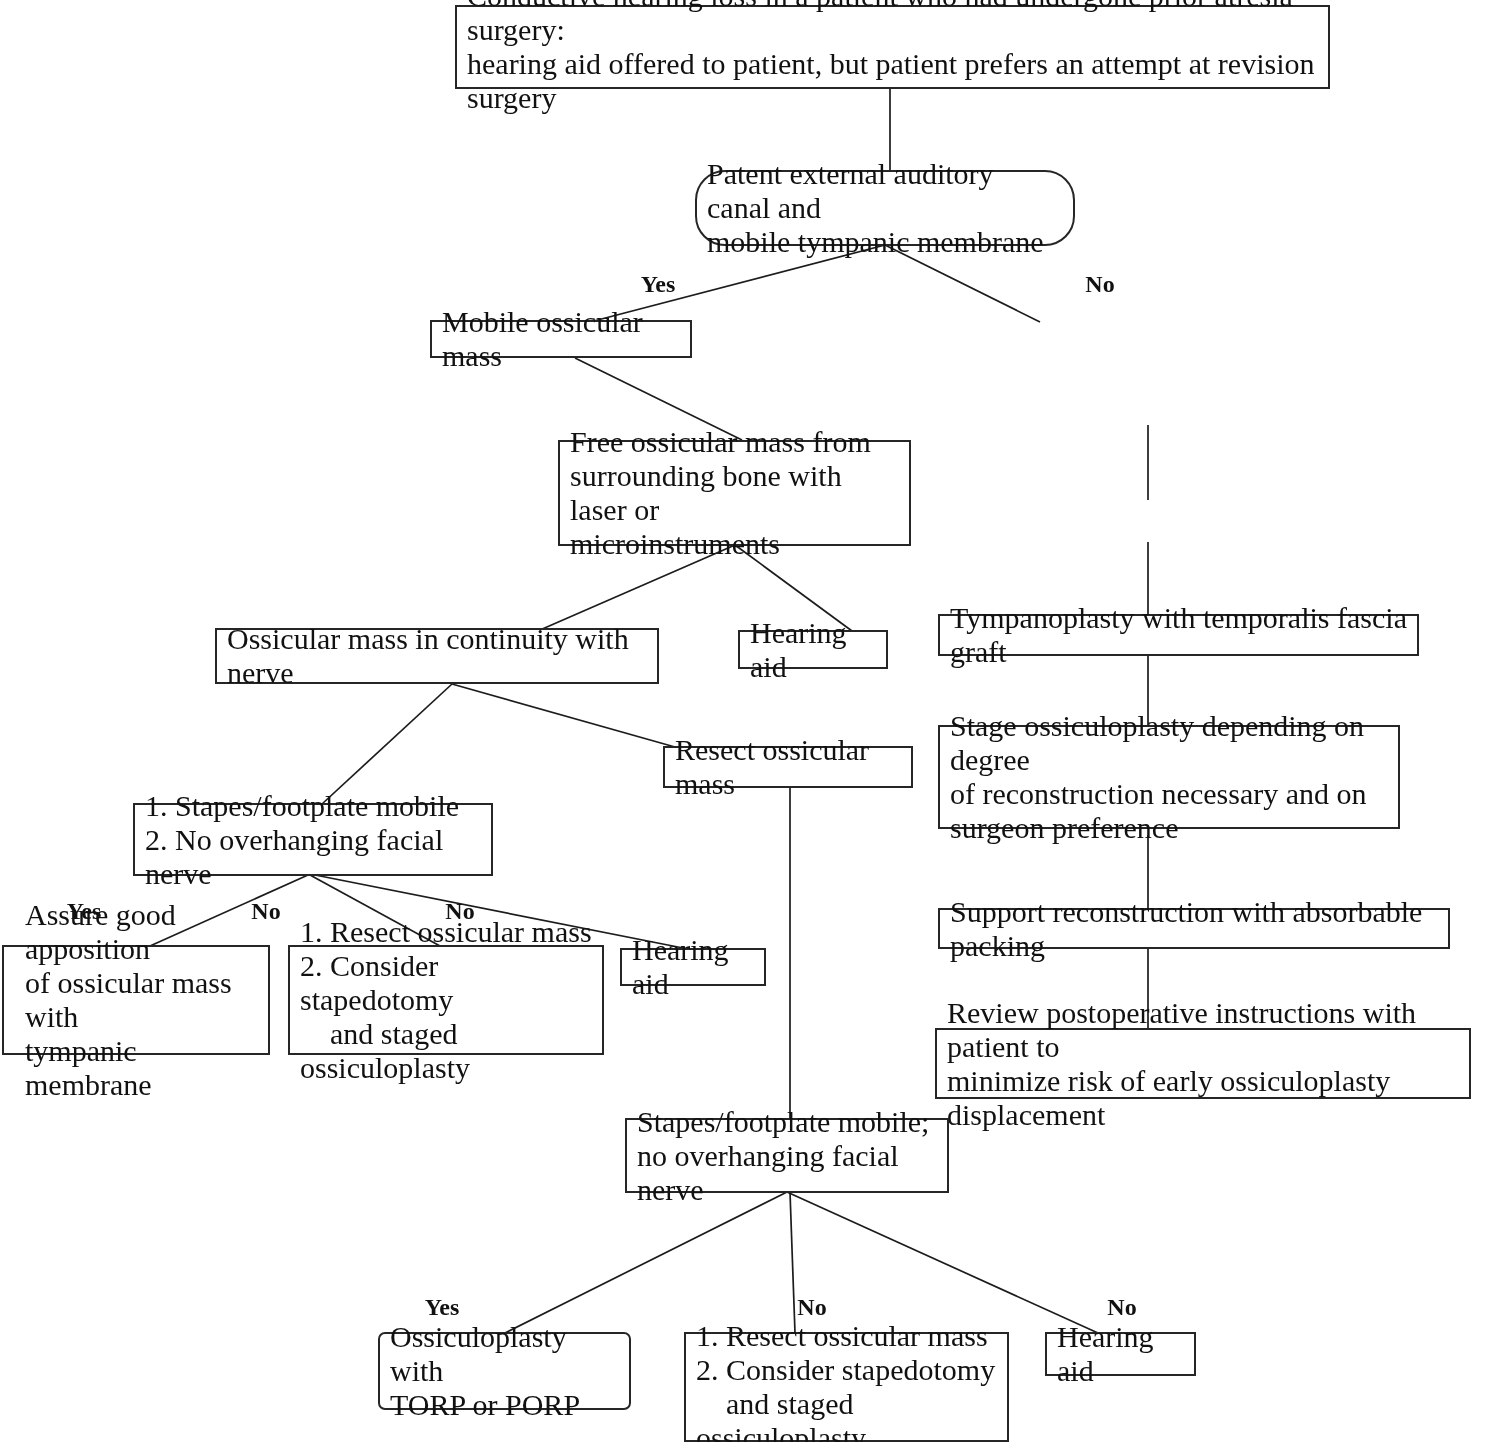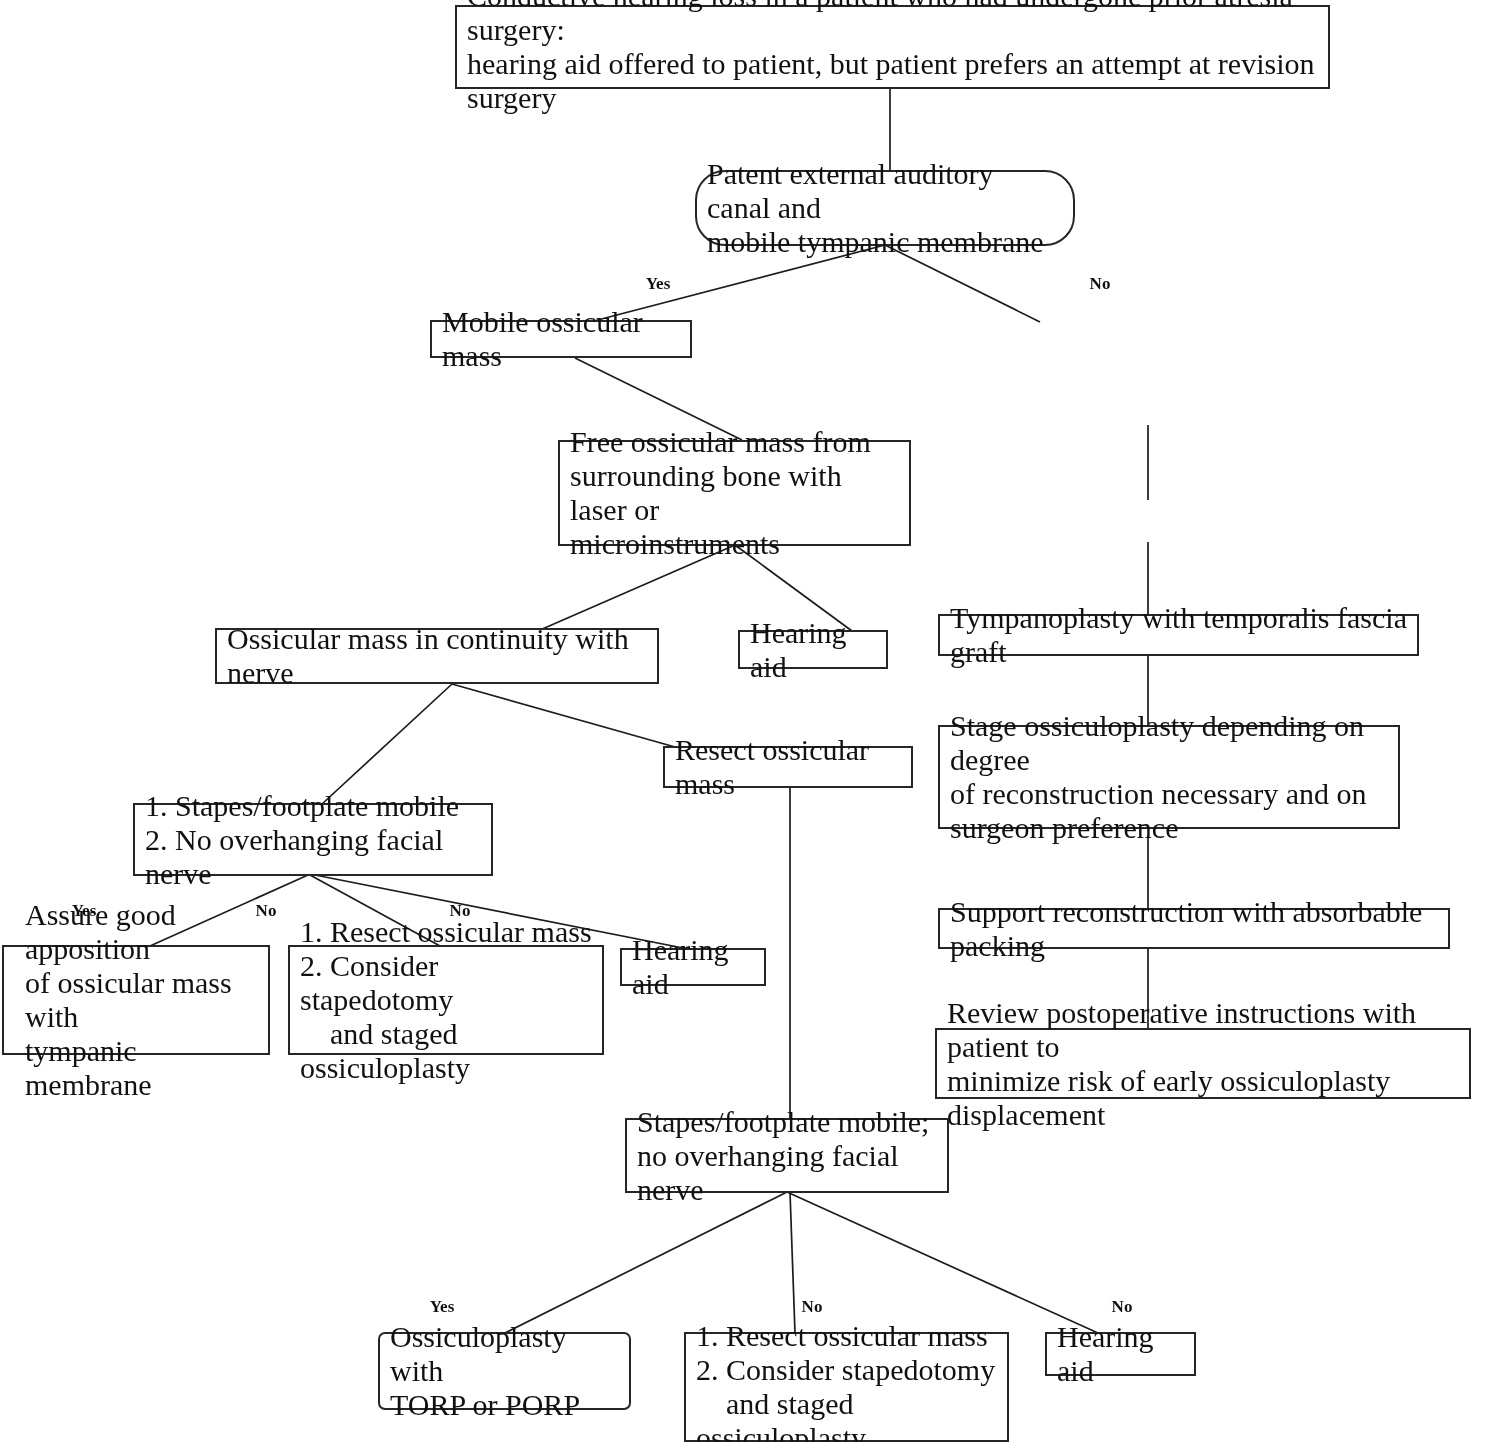--- a/index.html
+++ b/index.html
@@ -33,21 +33,21 @@
   .node span {
     white-space: pre-wrap;
     font-size: 30px;
     line-height: 34px;
     display: block;
   }
   .branch-label {
     position: absolute;
     transform: translate(-50%, -50%);
     font-weight: bold;
-    font-size: 17px;
+    font-size: 24px;
     white-space: nowrap;
   }
 </style>
 </head>
 <body>
 
 <div class="flowchart">
 
   <svg class="wires" viewBox="0 0 1500 1442">
     <line x1="890" y1="88" x2="890" y2="170"></line>

